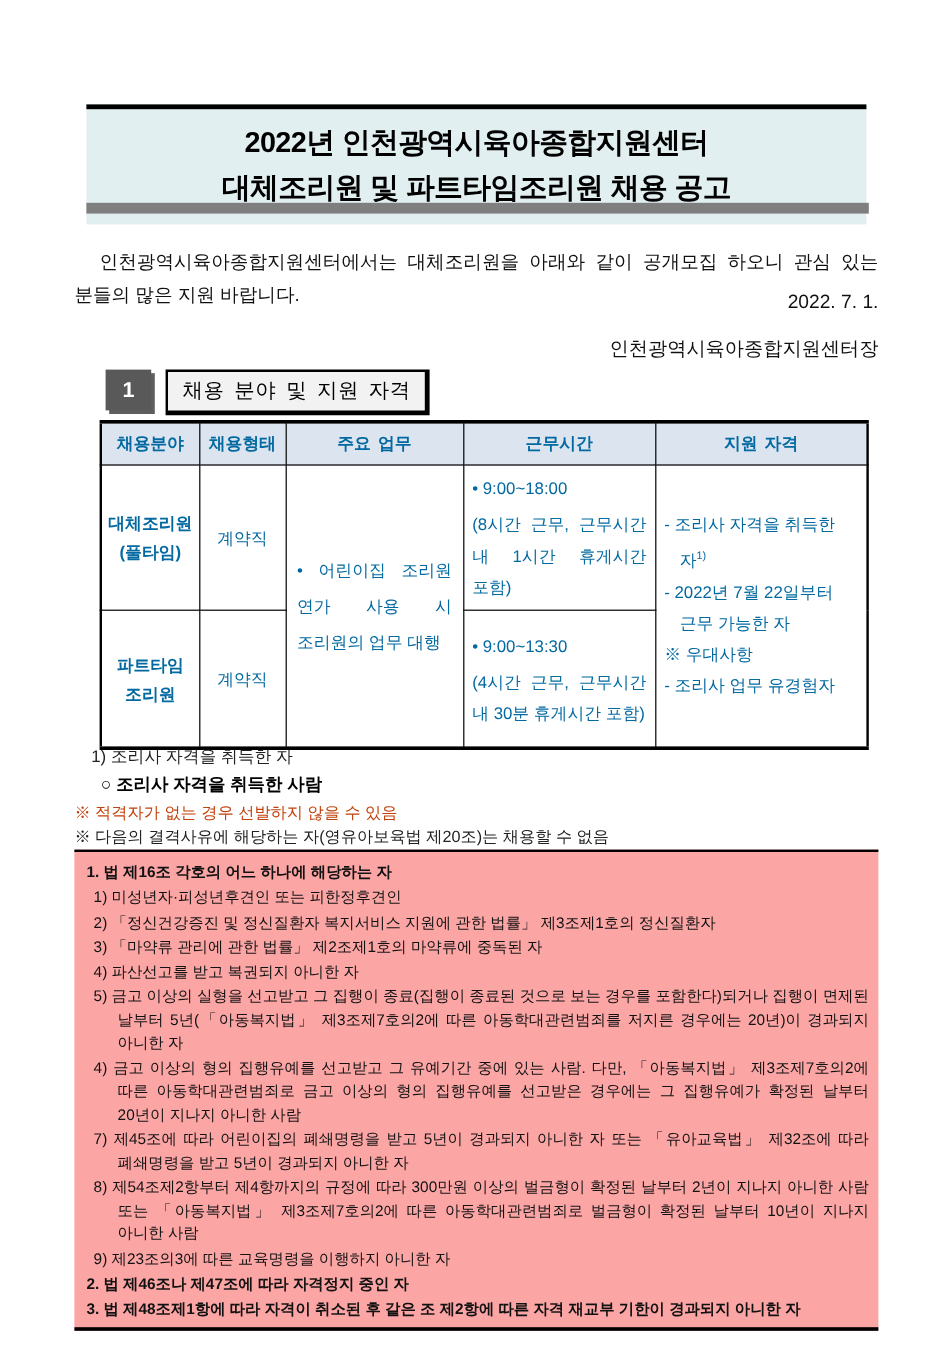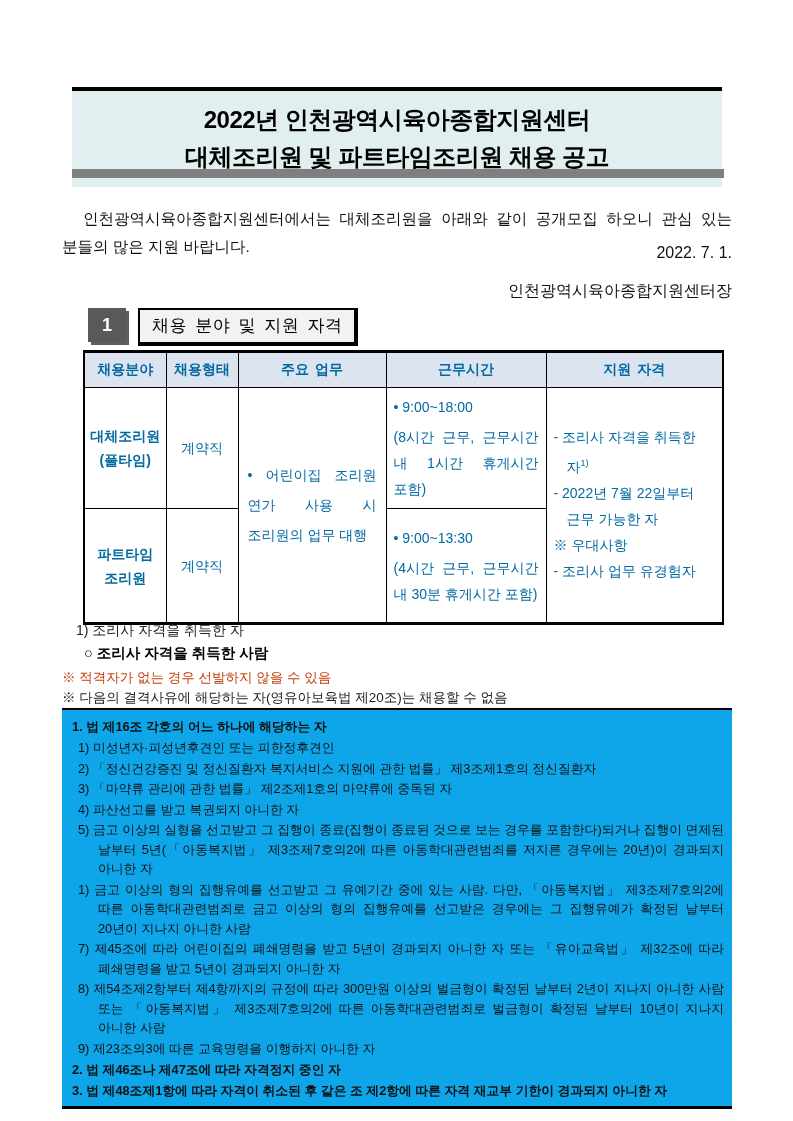--- a/index.html
+++ b/index.html
@@ -93,21 +93,21 @@
 
   
   .fn-1 { position:absolute; left:76px;  top:610px; font-size:14px; color:#222; }
   .fn-2 { position:absolute; left:84px;  top:632px; font-size:14.5px; font-weight:bold; color:#000; }
   .fn-3 { position:absolute; left:62px;  top:657px; font-size:13.5px; color:#c2410c; }
   .fn-4 { position:absolute; left:62px;  top:677px; font-size:13.5px; color:#222; }
 
   
   .legal-box {
     position:absolute; left:62px; top:696px; width:670px;
-    background:#0ea5e9;
+    background:#fca5a5;
     border-top:2px solid #000;
     border-bottom:3px solid #000;
     padding:5px 8px 4px 8px;
     font-size:12.8px; color:#111;
   }
   .legal-main {
     font-weight:bold; line-height:19px; margin:2px 0 2px 2px;
     word-break:keep-all;
   }
   .legal-sub {
@@ -191,21 +191,21 @@
   <div class="fn-3">※ 적격자가 없는 경우 선발하지 않을 수 있음</div>
   <div class="fn-4">※ 다음의 결격사유에 해당하는 자(영유아보육법 제20조)는 채용할 수 없음</div>
 
   <div class="legal-box">
     <div class="legal-main">1. 법 제16조 각호의 어느 하나에 해당하는 자</div>
     <div class="legal-sub">1) 미성년자·피성년후견인 또는 피한정후견인</div>
     <div class="legal-sub">2) 「정신건강증진 및 정신질환자 복지서비스 지원에 관한 법률」 제3조제1호의 정신질환자</div>
     <div class="legal-sub">3) 「마약류 관리에 관한 법률」 제2조제1호의 마약류에 중독된 자</div>
     <div class="legal-sub">4) 파산선고를 받고 복권되지 아니한 자</div>
     <div class="legal-sub">5) 금고 이상의 실형을 선고받고 그 집행이 종료(집행이 종료된 것으로 보는 경우를 포함한다)되거나 집행이 면제된 날부터 5년(「아동복지법」 제3조제7호의2에 따른 아동학대관련범죄를 저지른 경우에는 20년)이 경과되지 아니한 자</div>
-    <div class="legal-sub">1) 금고 이상의 형의 집행유예를 선고받고 그 유예기간 중에 있는 사람. 다만, 「아동복지법」 제3조제7호의2에 따른 아동학대관련범죄로 금고 이상의 형의 집행유예를 선고받은 경우에는 그 집행유예가 확정된 날부터 20년이 지나지 아니한 사람</div>
+    <div class="legal-sub">4) 금고 이상의 형의 집행유예를 선고받고 그 유예기간 중에 있는 사람. 다만, 「아동복지법」 제3조제7호의2에 따른 아동학대관련범죄로 금고 이상의 형의 집행유예를 선고받은 경우에는 그 집행유예가 확정된 날부터 20년이 지나지 아니한 사람</div>
     <div class="legal-sub">7) 제45조에 따라 어린이집의 폐쇄명령을 받고 5년이 경과되지 아니한 자 또는 「유아교육법」 제32조에 따라 폐쇄명령을 받고 5년이 경과되지 아니한 자</div>
     <div class="legal-sub">8) 제54조제2항부터 제4항까지의 규정에 따라 300만원 이상의 벌금형이 확정된 날부터 2년이 지나지 아니한 사람 또는 「아동복지법」 제3조제7호의2에 따른 아동학대관련범죄로 벌금형이 확정된 날부터 10년이 지나지 아니한 사람</div>
     <div class="legal-sub">9) 제23조의3에 따른 교육명령을 이행하지 아니한 자</div>
     <div class="legal-main">2. 법 제46조나 제47조에 따라 자격정지 중인 자</div>
     <div class="legal-main">3. 법 제48조제1항에 따라 자격이 취소된 후 같은 조 제2항에 따른 자격 재교부 기한이 경과되지 아니한 자</div>
   </div>
 
 </div>
 
 </body></html>

